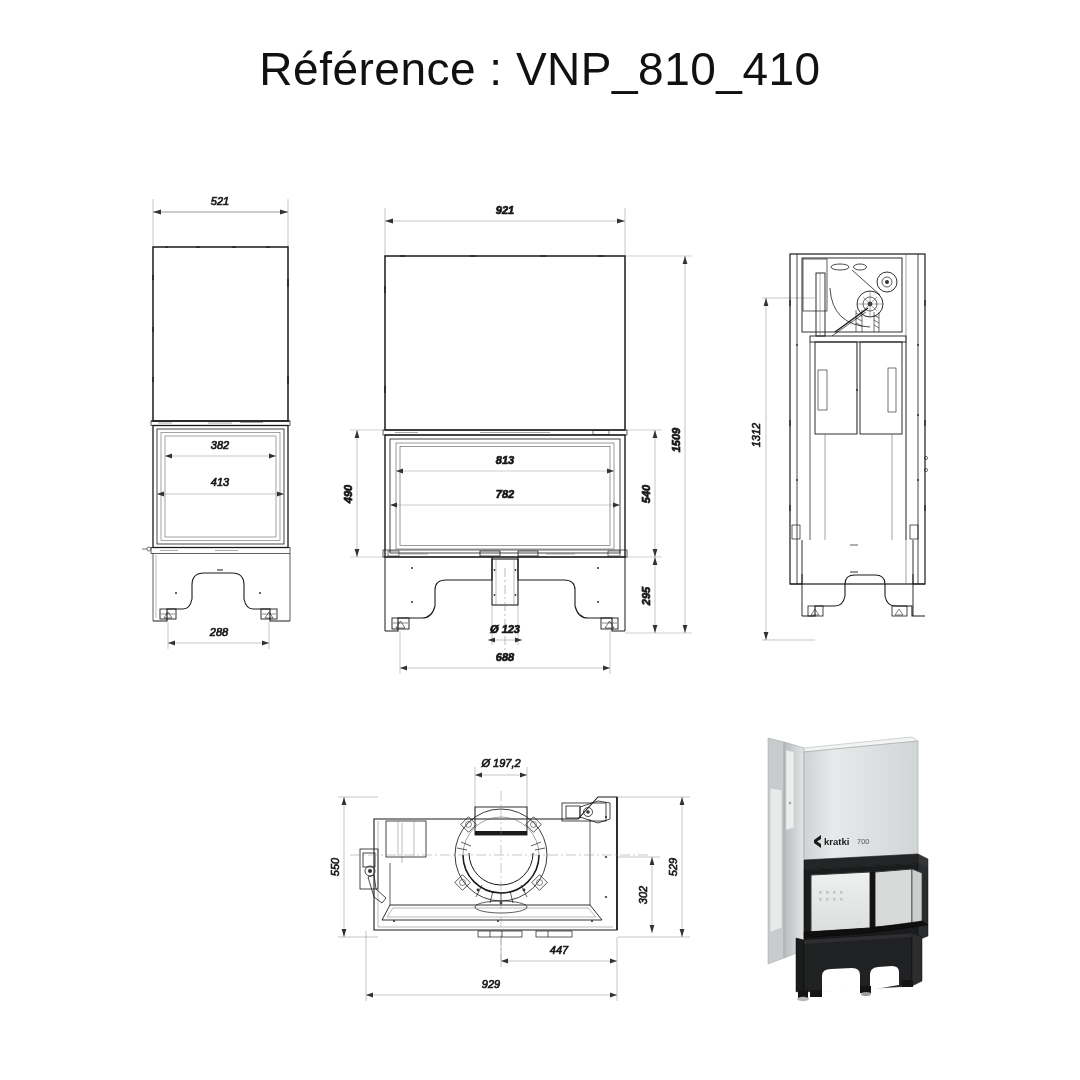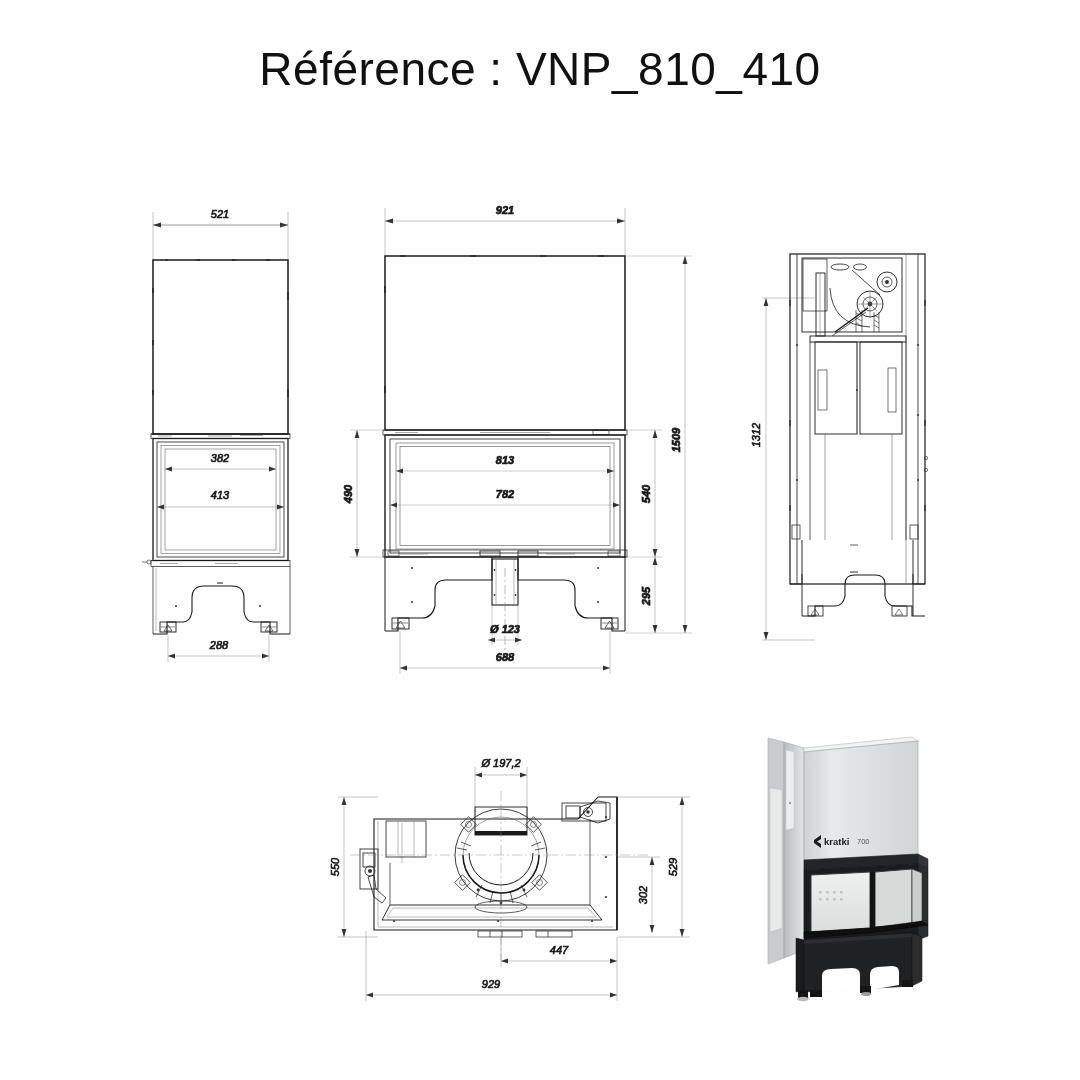--- a/index.html
+++ b/index.html
@@ -25,21 +25,21 @@
   
   #photo{position:absolute;left:752px;top:728px;width:200px;height:280px;text-decoration:underline;}
 </style>
 </head>
 <body>
 
 <div id="sheet">
 
   <div id="page-title">Référence : VNP_810_410</div>
 
-  <div class="view" style="left:120px;top:194px;">
+  <div class="view" style="left:120px;top:181px;">
   <svg width="210" height="500" viewBox="0 0 210 500">
     <g fill="none" stroke="#1a1a1a" stroke-width="0.7" shape-rendering="geometricPrecision">
 
       <g stroke="#888" stroke-width="0.5">
         <line x1="33" y1="18" x2="33" y2="66"></line>
         <line x1="168" y1="18" x2="168" y2="66"></line>
       </g>
 
       <g stroke="#555" stroke-width="0.6">
         <line x1="33" y1="31" x2="168" y2="31"></line>

